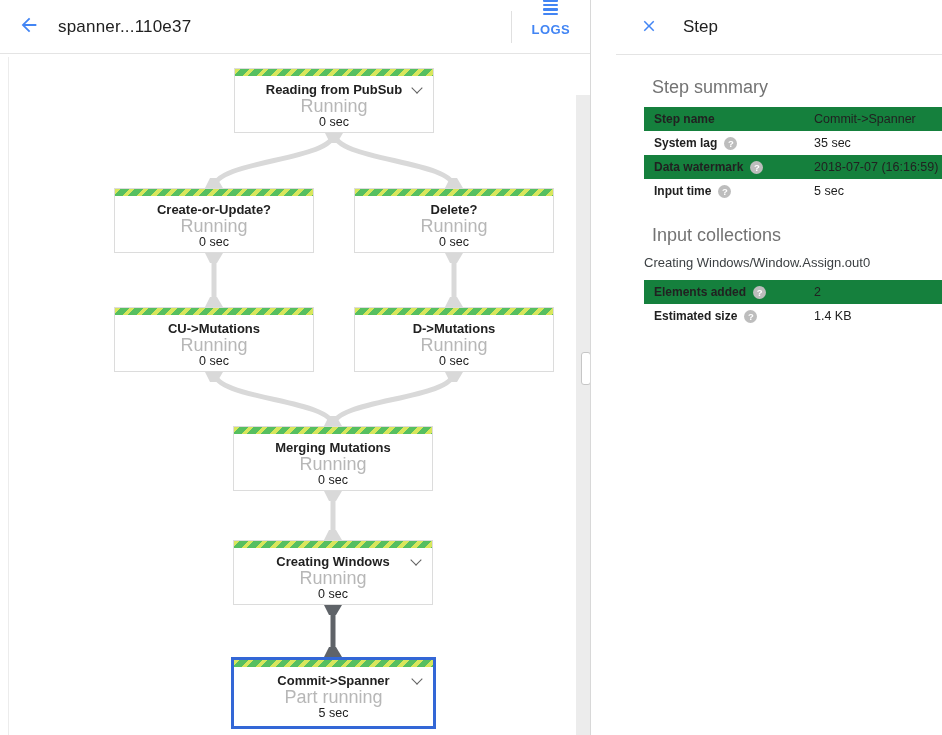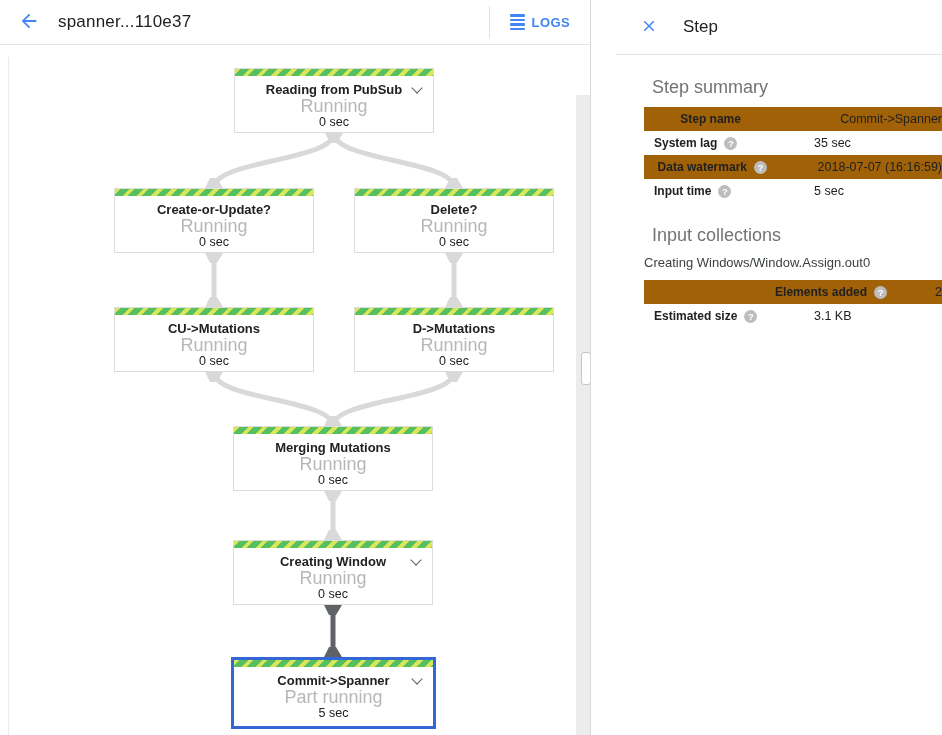--- a/index.html
+++ b/index.html
@@ -1,28 +1,28 @@
 <!DOCTYPE html>
 <html><head>
 <meta charset="utf-8">
 <style>
   html,body{margin:0;padding:0;background:#fff;}
   .app{position:relative;width:942px;height:735px;background:#fff;overflow:hidden;
        font-family:"Liberation Sans",sans-serif;color:#212121;}
 
   
-  .graph-header{position:absolute;left:0;top:0;width:590px;height:45px;box-sizing:border-box;
+  .graph-header{position:absolute;left:0;top:0;width:590px;height:54px;box-sizing:border-box;
                 border-bottom:1px solid #e4e4e4;display:flex;align-items:center;background:#fff;z-index:5;}
   .back-btn{margin-left:17px;width:24px;height:24px;border:none;background:none;padding:0;cursor:pointer;display:flex;align-items:center;justify-content:center;}
   .job-title{font-size:17px;color:#212121;margin-left:17px;letter-spacing:.2px;}
   .hdr-spacer{flex:1;}
   .hdr-sep{width:1px;height:32px;background:#e0e0e0;}
   .logs-btn{display:flex;align-items:center;gap:7px;border:none;background:none;cursor:pointer;
             padding:0 20px;height:55px;color:#4285f4;font-weight:700;font-size:13px;letter-spacing:.4px;
-            font-family:"Liberation Sans",sans-serif;}
+            font-family:"Liberation Sans",sans-serif;flex-direction:column;}
   .logs-icon{display:flex;flex-direction:column;gap:2px;}
   .logs-icon i{display:block;width:15px;height:2.5px;background:#4285f4;border-radius:1px;}
 
   
   .canvas{position:absolute;left:0;top:55px;width:590px;height:680px;background:#fff;}
   .canvas-left-line{position:absolute;left:8px;top:2px;width:1px;height:678px;background:#ececec;}
   .edges{position:absolute;left:0;top:0;}
   .scroll-strip{position:absolute;left:576px;top:40px;width:14px;height:640px;background:#ececec;}
   .resize-handle{position:absolute;left:581px;top:297px;width:10px;height:33px;background:#fff;
                  border:1px solid #c6c6c6;border-radius:3px;box-sizing:border-box;cursor:col-resize;}
@@ -40,21 +40,21 @@
 
   
   .panel{position:absolute;left:590px;top:0;width:352px;height:735px;box-sizing:border-box;
          border-left:1px solid #d8d8d8;background:#fff;padding-left:25px;}
   .panel-header{height:55px;box-sizing:border-box;border-bottom:1px solid #e4e4e4;display:flex;align-items:center;}
   .close-btn{margin-left:21px;width:24px;height:24px;border:none;background:none;padding:0;cursor:pointer;display:flex;align-items:center;justify-content:center;}
   .panel-title{font-size:17px;color:#212121;margin-left:22px;}
   .panel-body{padding-left:28px;}
   .section-heading{font-size:18px;font-weight:400;color:#737373;margin:22px 0 9px 8px;}
   .kv-row{display:flex;align-items:center;height:24px;padding-left:10px;font-size:12px;}
-  .kv-row.alt{background:#a16207;justify-content:flex-end;}
+  .kv-row.alt{background:#15803d;}
   .kv-label{width:160px;display:flex;align-items:center;font-weight:700;color:#212121;}
   .help{width:13px;height:13px;border-radius:50%;background:#bdbdbd;color:#fff;font-size:9.5px;font-weight:700;
         display:inline-flex;align-items:center;justify-content:center;margin-left:7px;cursor:pointer;flex:none;}
   .kv-value{color:#212121;font-size:12.5px;}
   .collection-name{font-size:13px;color:#3c4043;margin:0 0 10px 0;font-weight:400;}
 </style>
 </head>
 <body>
 
 <div class="app">
@@ -156,21 +156,21 @@
     <div class="node" style="left:233px;top:371px;">
       <div class="stripe"></div>
       <div class="title">Merging Mutations</div>
       <div class="status">Running</div>
       <div class="duration">0 sec</div>
     </div>
 
     <div class="node" style="left:233px;top:485px;">
       <div class="stripe"></div>
       <span class="chevron"></span>
-      <div class="title">Creating Window</div>
+      <div class="title">Creating Windows</div>
       <div class="status">Running</div>
       <div class="duration">0 sec</div>
     </div>
 
     <div class="node selected" style="left:231px;top:602px;">
       <div class="stripe"></div>
       <span class="chevron"></span>
       <div class="title">Commit-&gt;Spanner</div>
       <div class="status">Part running</div>
       <div class="duration">5 sec</div>
@@ -231,18 +231,18 @@
             <span>Elements added</span>
           <span class="help">?</span>
           </span>
         <span class="kv-value">2</span>
       </div>
       <div class="kv-row">
         <span class="kv-label">
             <span>Estimated size</span>
           <span class="help">?</span>
           </span>
-        <span class="kv-value">3.1 KB</span>
+        <span class="kv-value">1.4 KB</span>
       </div>
     </div>
   </div>
 
 </div>
 
 </body></html>

